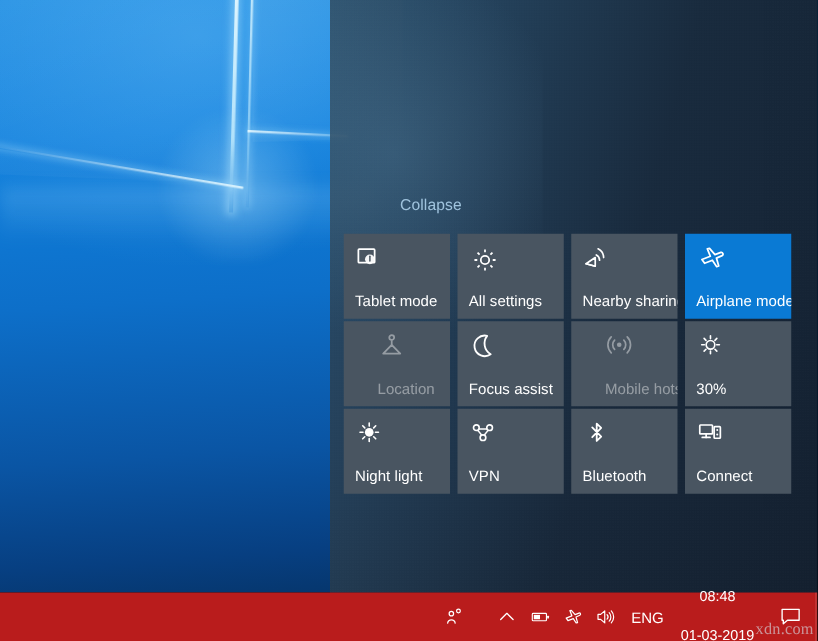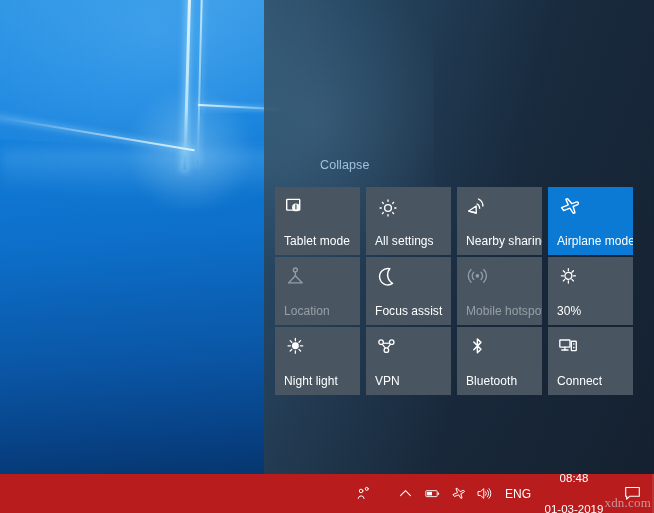--- a/index.html
+++ b/index.html
@@ -135,21 +135,21 @@
     gap: 2px 6px;
   }
   .tile {
     position: relative;
     background: #495561;
     padding: 8px 0 0 9px;
     cursor: pointer;
     overflow: hidden;
   }
   .tile.on { background: #0a7ad4; }
-  .tile.dim .t-label, .tile.dim .t-icon { opacity: 0.42; }
+  .tile.dim .t-label, .tile.dim .t-icon { opacity: 0.42; margin-left: 18px; }
   .tile.empty { background: transparent; cursor: default; }
   .t-icon {
     height: 26px; width: 26px;
     color: #ffffff;
     display: block;
   }
   .t-icon svg { display: block; width: 100%; height: 100%; }
   .t-label {
     position: absolute; left: 9px; bottom: 7px;
     font-size: 12px;

